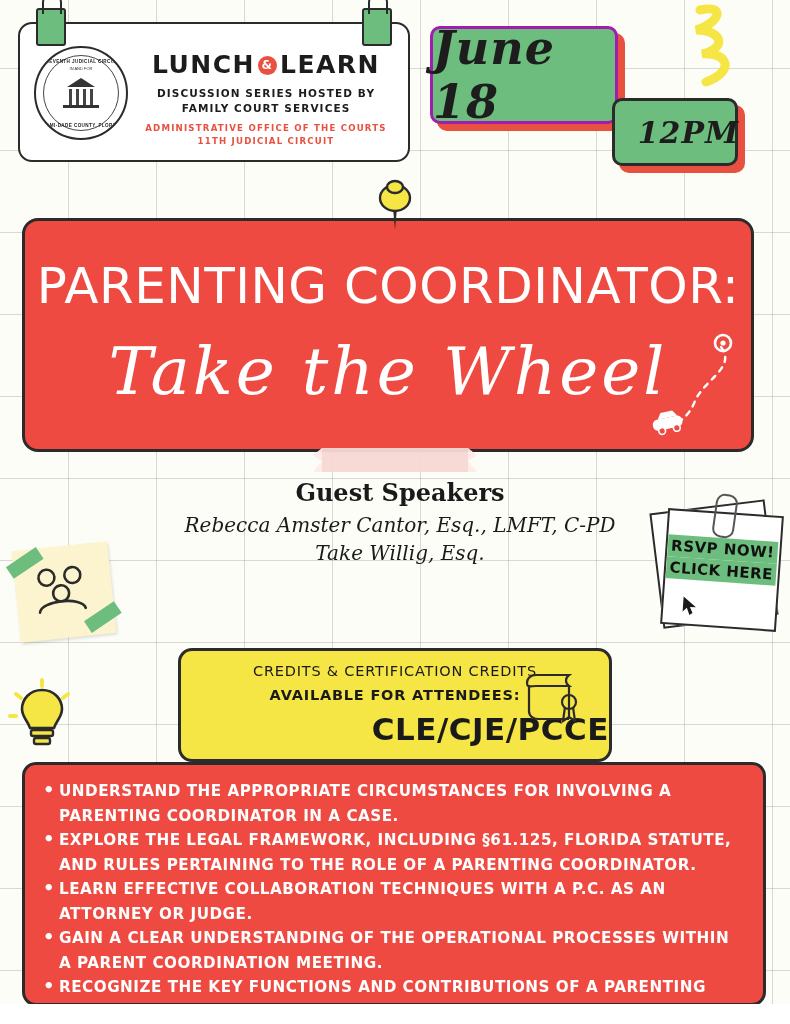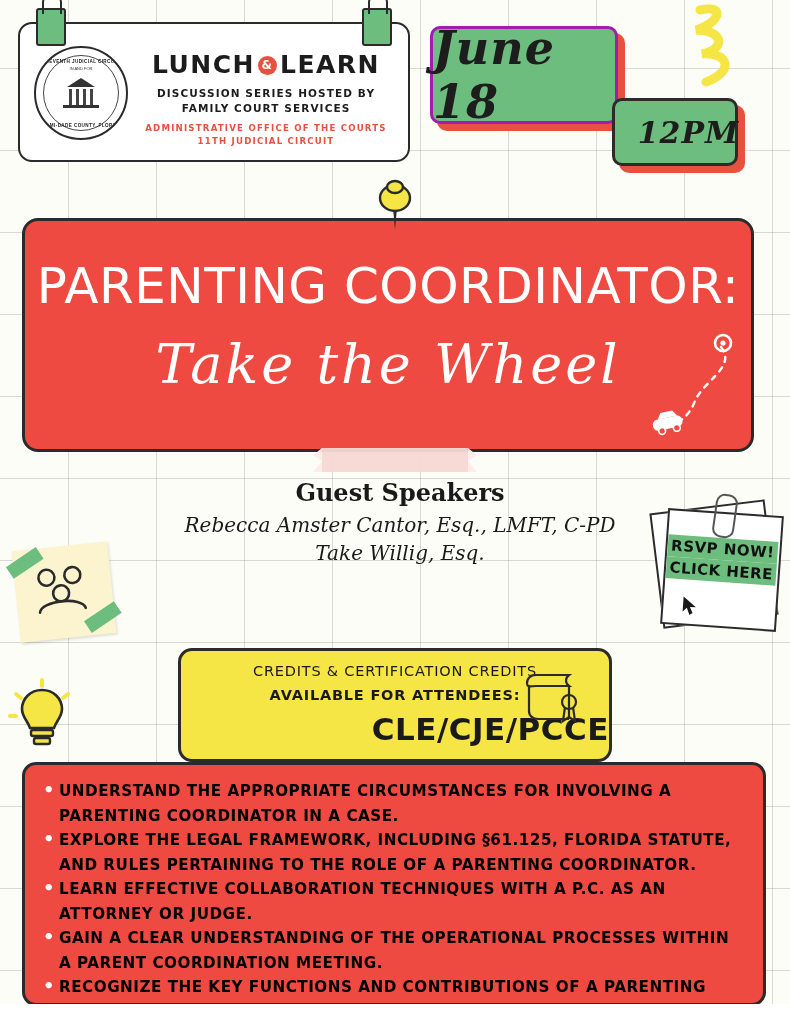--- a/index.html
+++ b/index.html
@@ -232,21 +232,21 @@
     font-size: 50px;
     letter-spacing: 0.5px;
     color: #ffffff;
   }
   .script-title {
     position: absolute;
     left: 0; right: 0; top: 112px;
     text-align: center;
     font-family: "DejaVu Serif", serif;
     font-style: italic;
-    font-size: 54px;
+    font-size: 66px;
     color: #ffffff;
     letter-spacing: 3px;
   }
   .pin {
     position: absolute;
     left: 372px; top: 178px;
     width: 46px; height: 52px;
     z-index: 7;
   }
 
@@ -426,21 +426,21 @@
     padding: 0 0 0 20px;
     list-style: none;
   }
   .bullets li {
     position: relative;
     font-family: "DejaVu Sans", sans-serif;
     font-weight: bold;
     font-size: 15.2px;
     letter-spacing: 0.5px;
     line-height: 24.5px;
-    color: #000000;
+    color: #ffffff;
     margin-bottom: 0px;
     text-transform: uppercase;
   }
   .bullets li::before {
     content: "•";
     position: absolute;
     left: -16px;
     top: -1px;
     font-size: 18px;
     color: #ffffff;

